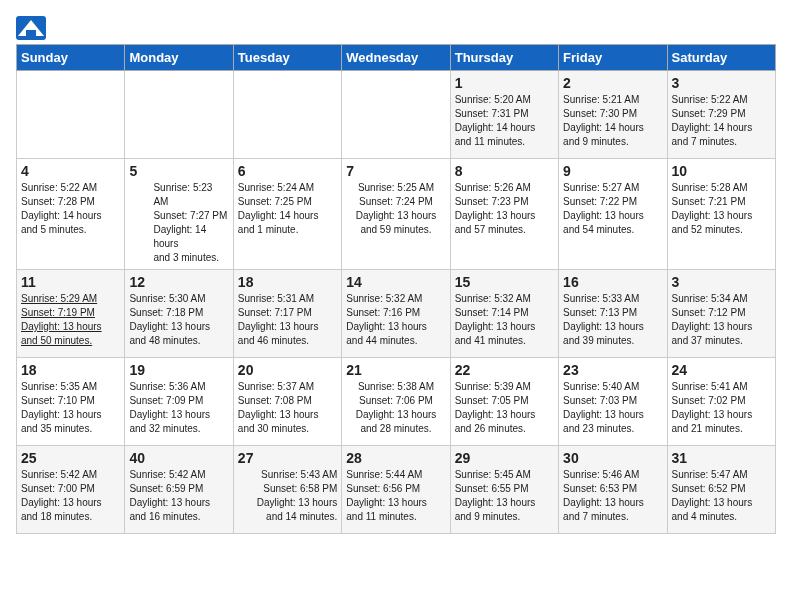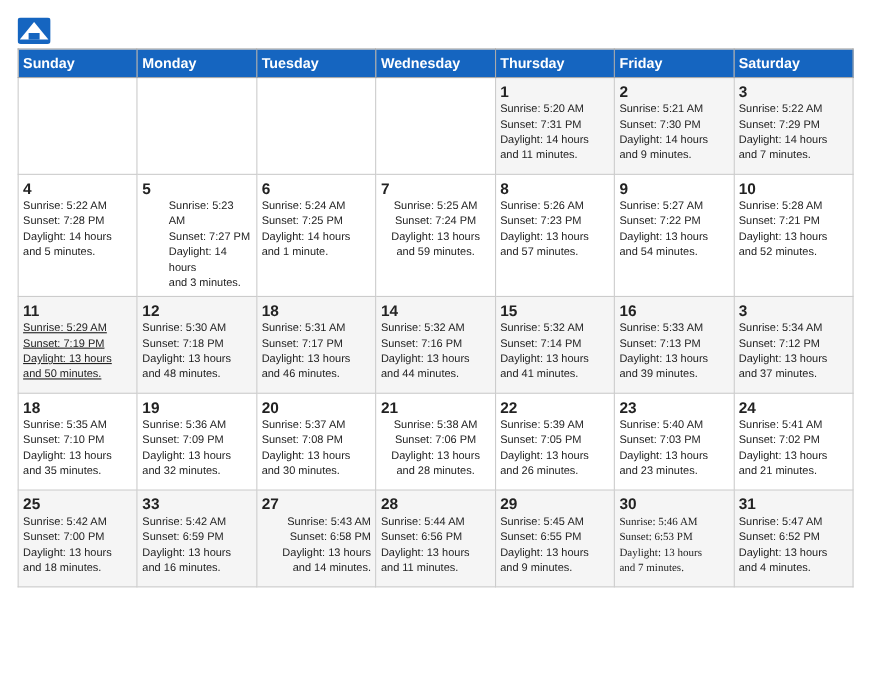--- a/index.html
+++ b/index.html
@@ -292,21 +292,21 @@
       </tr>
       <tr>
         <td>
           <span class="day-number">25</span>
           <div class="day-info" style="white-space: pre-line;">Sunrise: 5:42 AM
 Sunset: 7:00 PM
 Daylight: 13 hours
 and 18 minutes.</div>
         </td>
         <td>
-          <span class="day-number">33</span>
+          <span class="day-number">40</span>
           <div class="day-info" style="white-space: pre-line;">Sunrise: 5:42 AM
 Sunset: 6:59 PM
 Daylight: 13 hours
 and 16 minutes.</div>
         </td>
         <td>
           <span class="day-number">27</span>
           <div class="day-info" style="white-space: pre-line; text-align: right;">Sunrise: 5:43 AM
 Sunset: 6:58 PM
 Daylight: 13 hours
@@ -321,21 +321,21 @@
         </td>
         <td>
           <span class="day-number">29</span>
           <div class="day-info" style="white-space: pre-line;">Sunrise: 5:45 AM
 Sunset: 6:55 PM
 Daylight: 13 hours
 and 9 minutes.</div>
         </td>
         <td>
           <span class="day-number">30</span>
-          <div class="day-info" style="white-space: pre-line; font-family: Liberation Serif, serif;">Sunrise: 5:46 AM
+          <div class="day-info" style="white-space: pre-line;">Sunrise: 5:46 AM
 Sunset: 6:53 PM
 Daylight: 13 hours
 and 7 minutes.</div>
         </td>
         <td>
           <span class="day-number">31</span>
           <div class="day-info" style="white-space: pre-line;">Sunrise: 5:47 AM
 Sunset: 6:52 PM
 Daylight: 13 hours
 and 4 minutes.</div>

